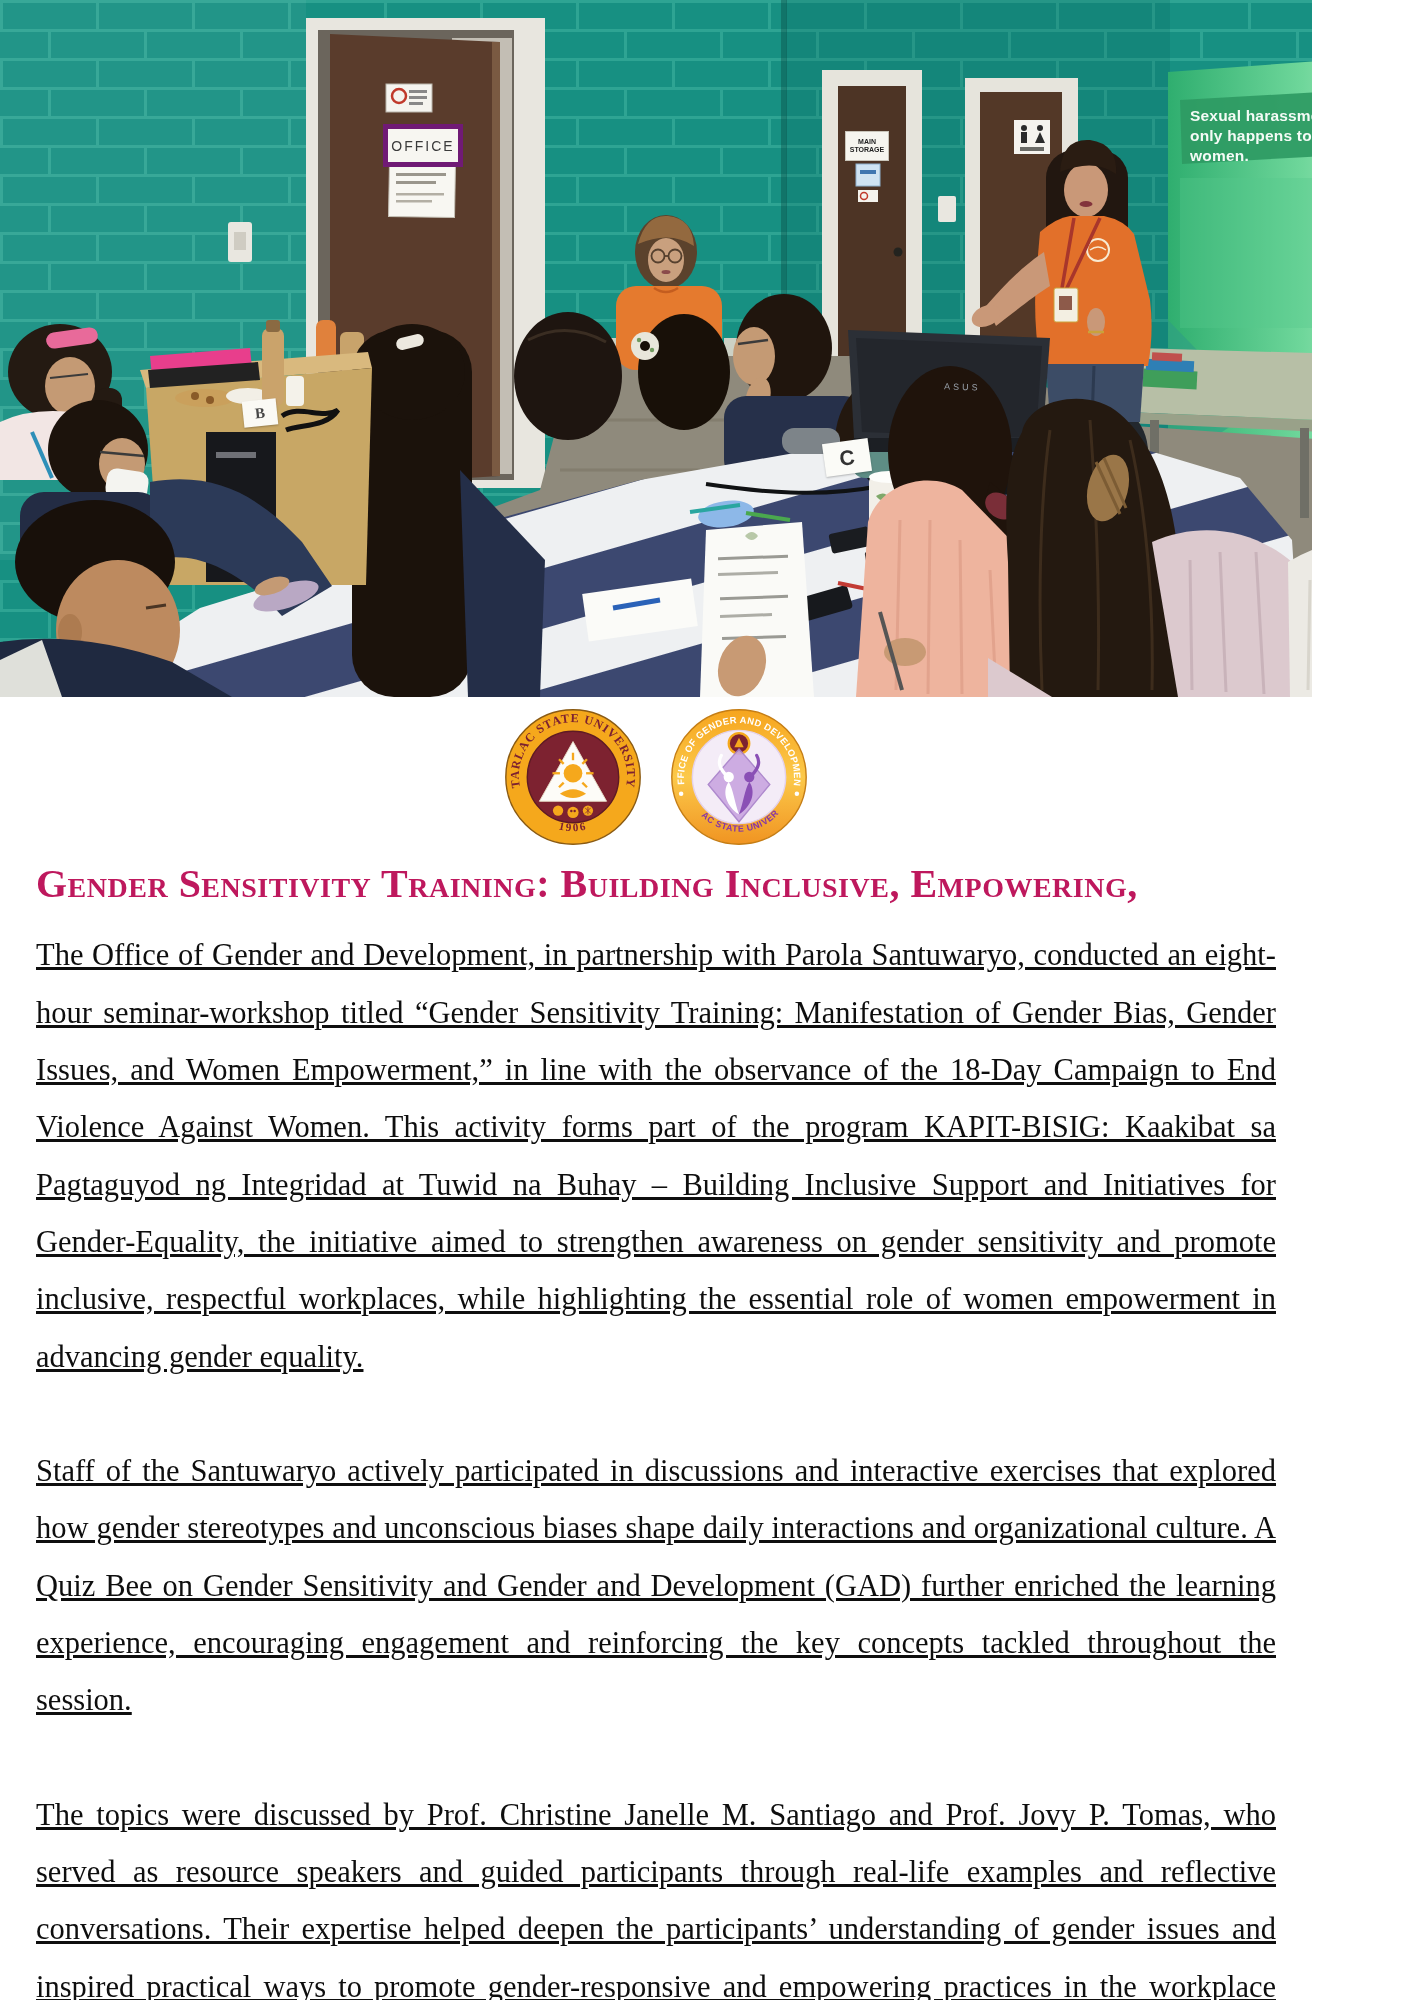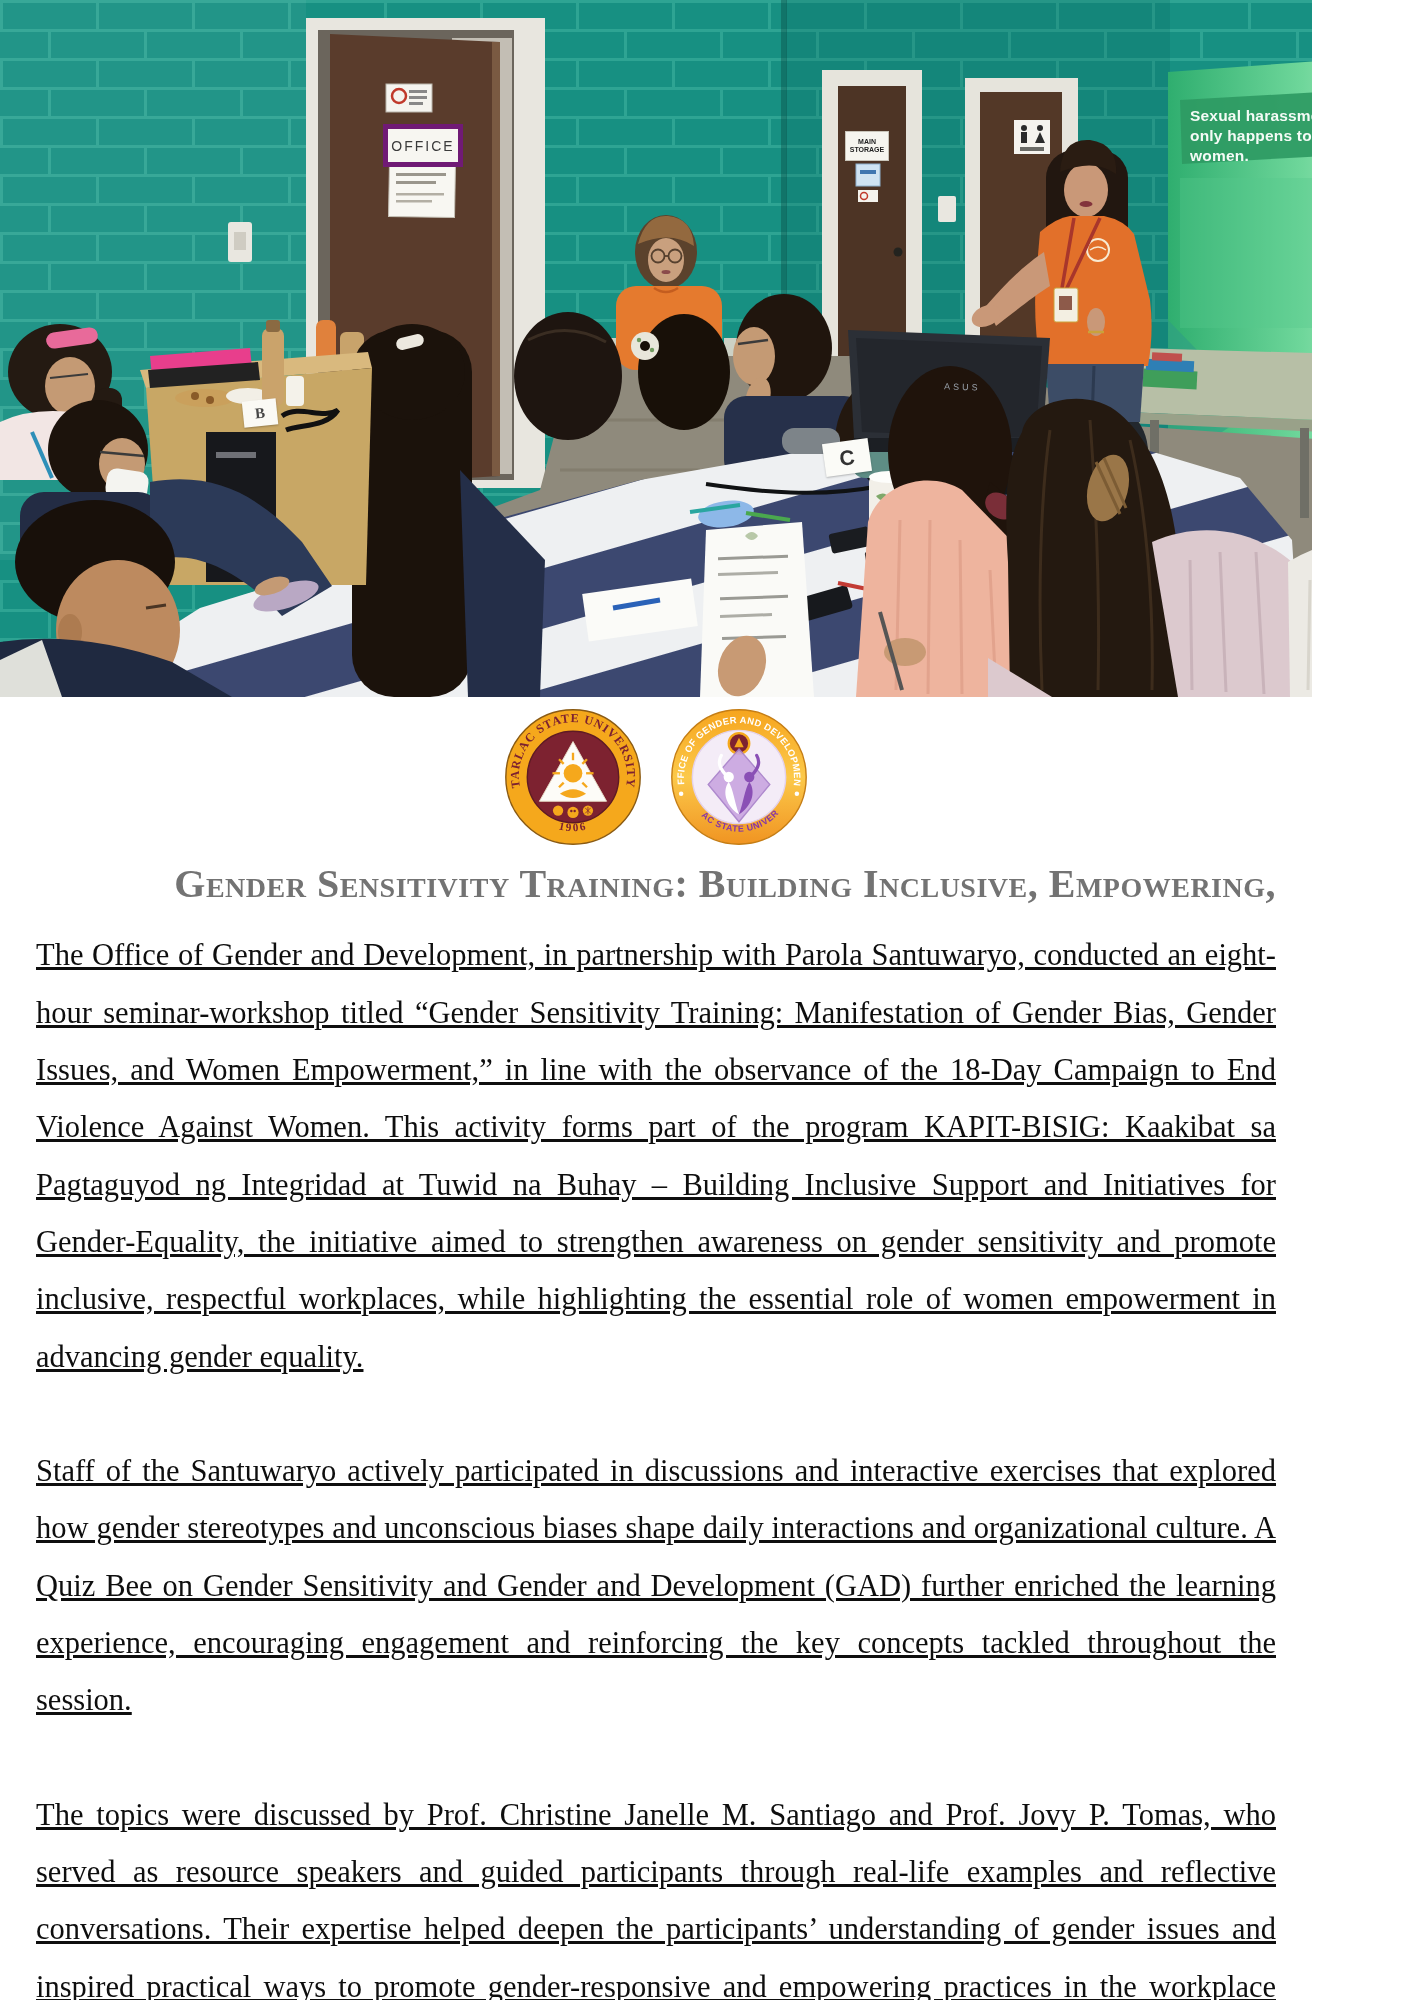--- a/index.html
+++ b/index.html
@@ -19,21 +19,21 @@
   .asus-label{left:944px;top:382px;font-family:"Liberation Sans",sans-serif;font-size:9px;
               letter-spacing:3px;color:#99a1aa;transform:rotate(2deg);}
   .card-b{left:243px;top:400px;width:34px;height:26px;background:#faf9f4;transform:rotate(-6deg);
           display:flex;align-items:center;justify-content:center;font-family:"Liberation Serif",serif;
           font-weight:700;font-size:15px;color:#474747;box-shadow:0 1px 2px rgba(0,0,0,.25);}
   .card-c{left:824px;top:441px;width:46px;height:33px;background:#fbfbf7;transform:rotate(-8deg);
           display:flex;align-items:center;justify-content:center;font-family:"Liberation Sans",sans-serif;
           font-weight:800;font-size:21px;color:#333;box-shadow:0 1px 2px rgba(0,0,0,.25);}
   .logo-row{display:flex;justify-content:center;align-items:center;gap:26px;margin-top:9px;height:142px;}
   .logo-row svg{display:block;}
-  .title{margin:13px 36px 0 36px;text-align:right;color:#737373;font-weight:700;
+  .title{margin:13px 36px 0 36px;text-align:left;color:#be185d;font-weight:700;
          font-variant:small-caps;font-size:40px;line-height:1.16;letter-spacing:.5px;}
   .body-text{margin:20px 36px 0 36px;color:#0e0e0e;font-size:30.5px;line-height:1.88;text-align:justify;}
   .body-text p{margin:0 0 57px 0;text-decoration:underline;}
 </style>
 </head>
 <body>
 
 <div class="page">
 
   <div class="photo">

